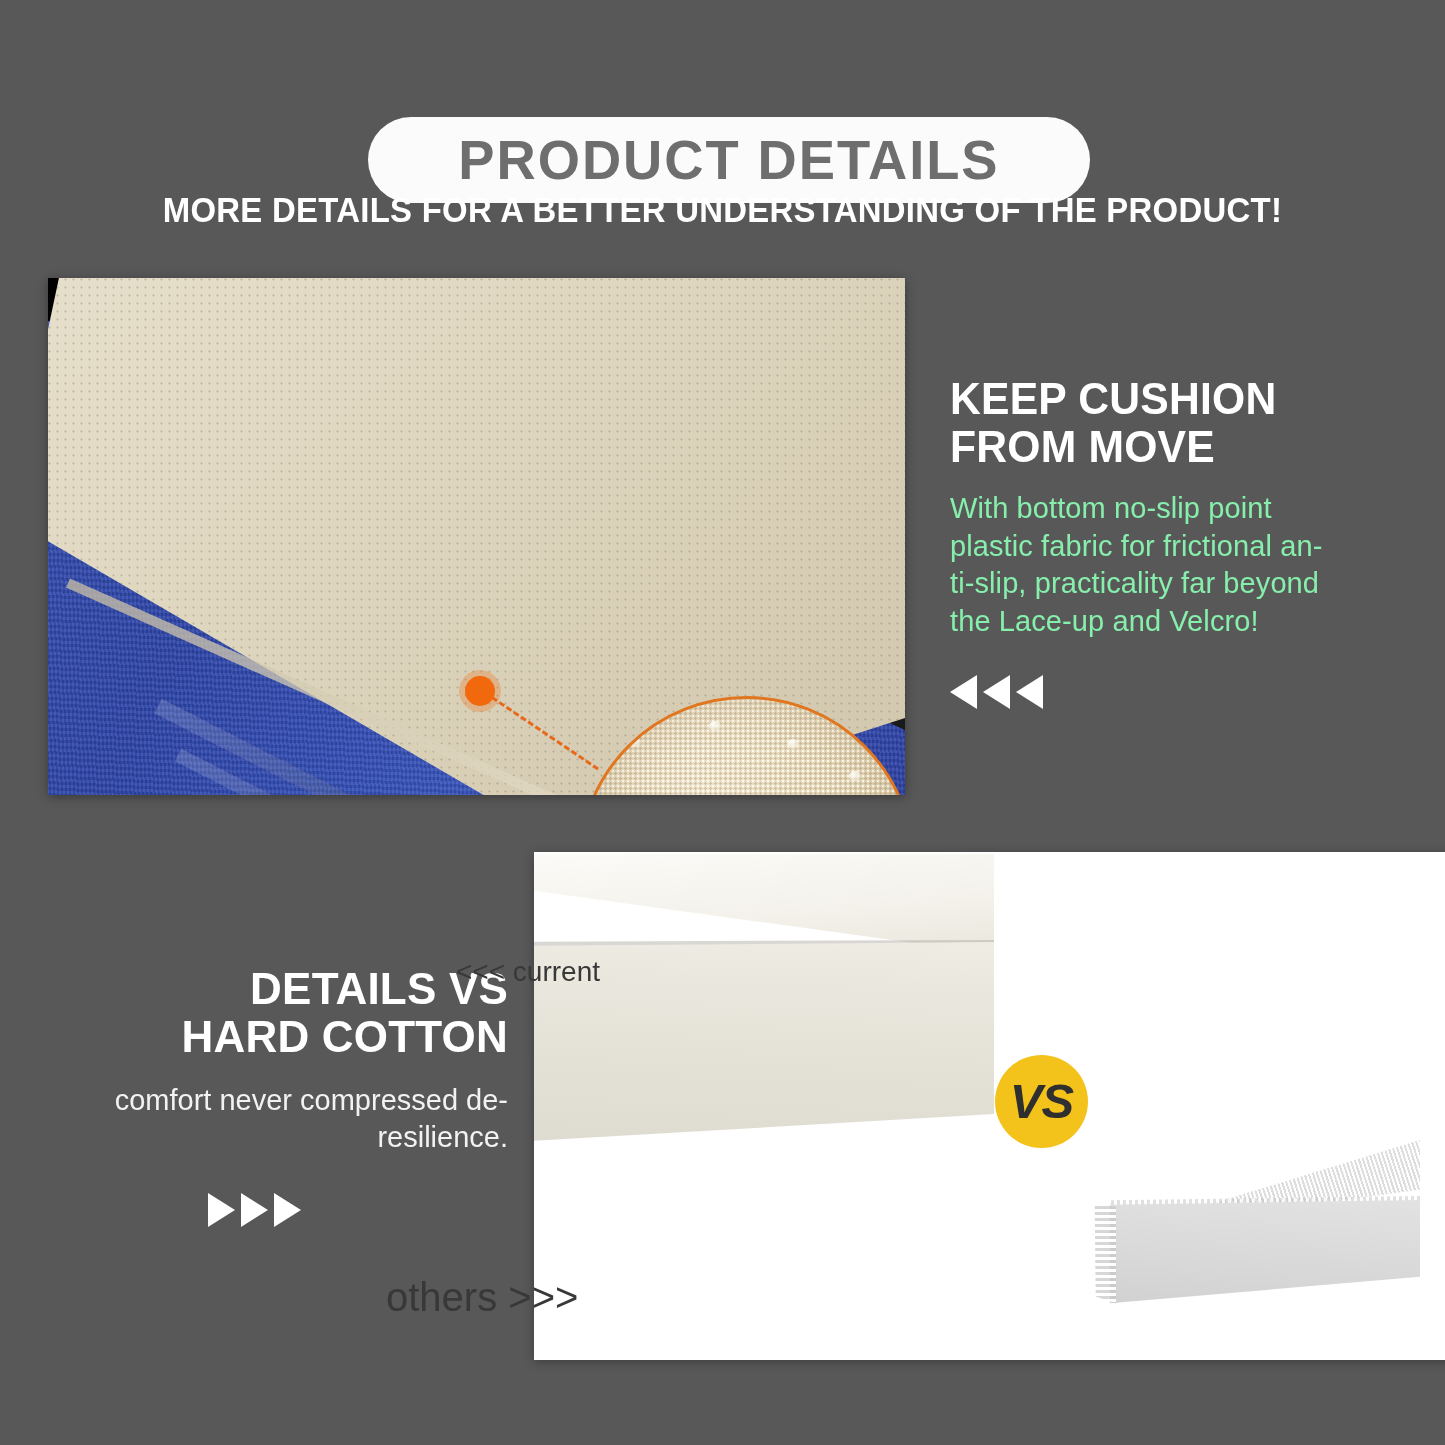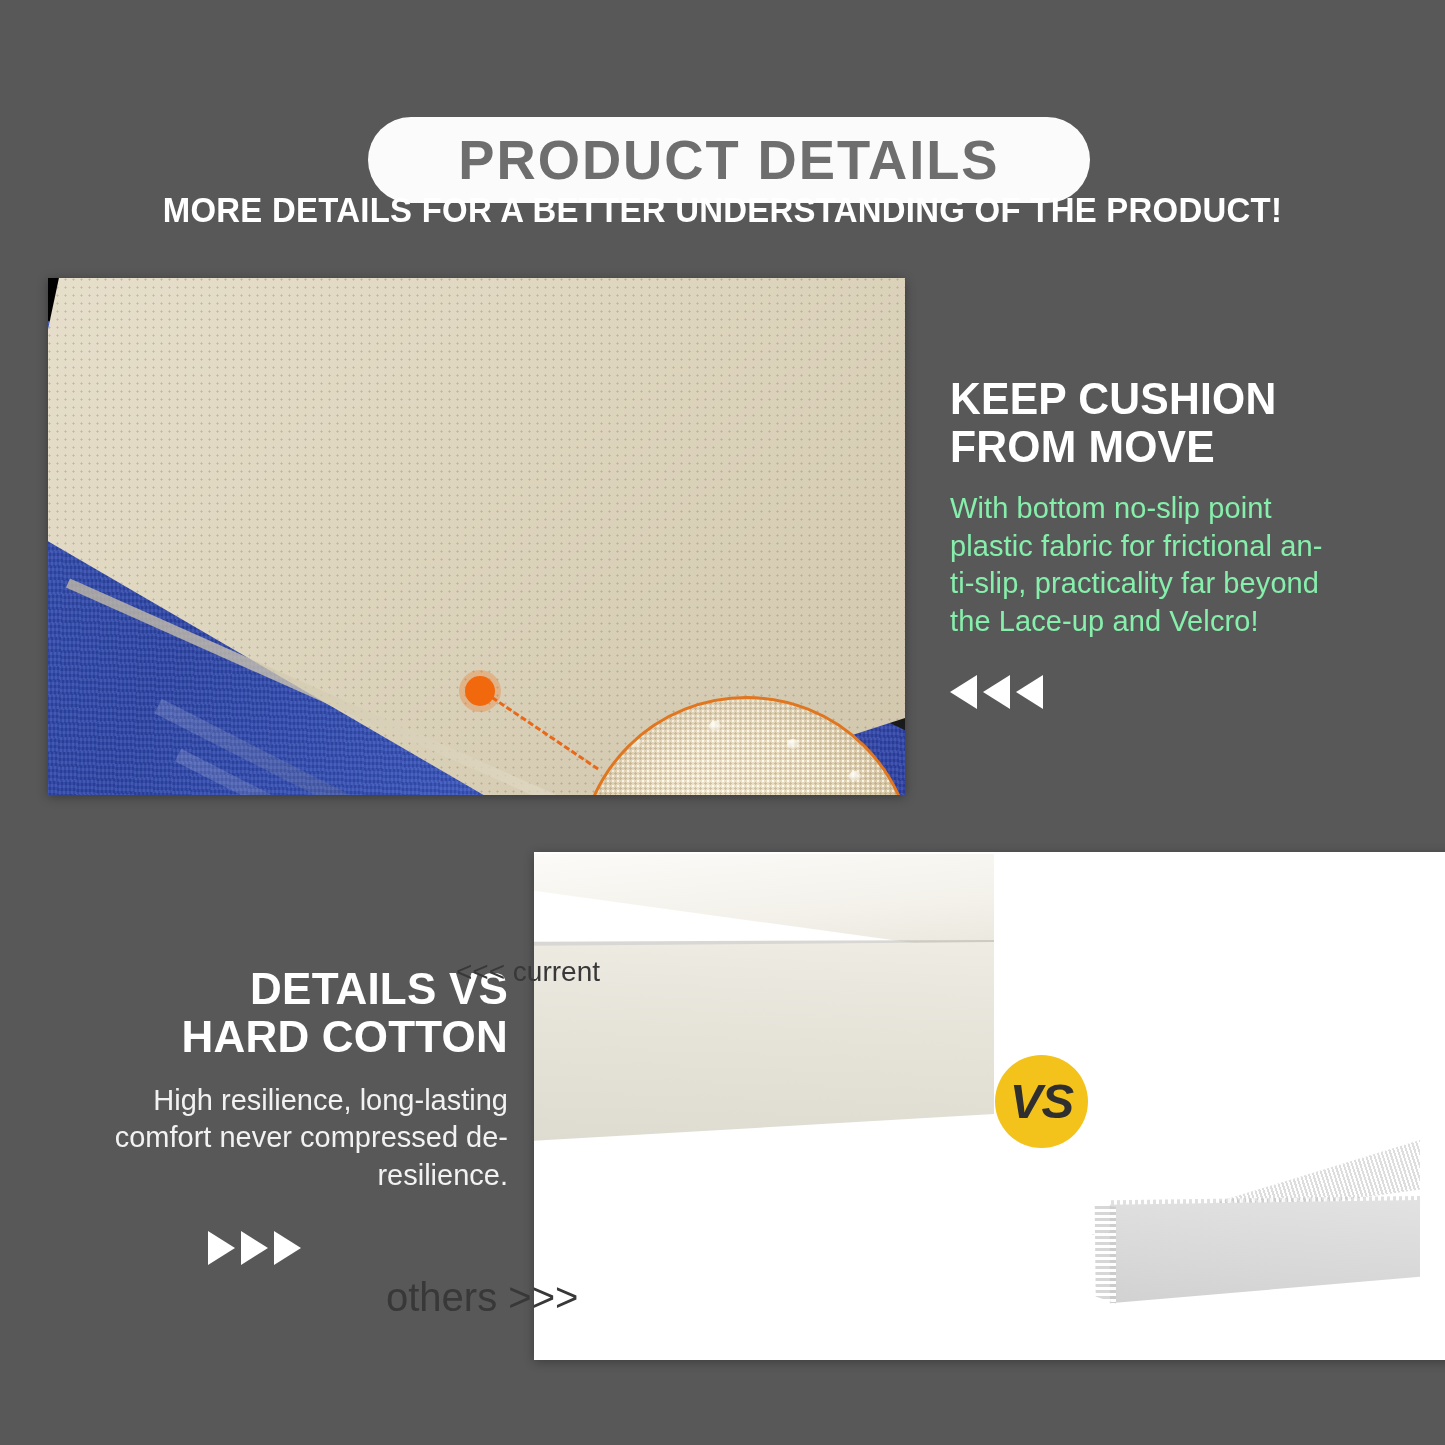--- a/index.html
+++ b/index.html
@@ -340,21 +340,20 @@
       <div class="tri-left"></div>
     </div>
   </div>
 
   <div class="block-bottomleft">
     <div class="h-lead2">
       <div>DETAILS VS</div>
       <div>HARD COTTON</div>
     </div>
     <div class="p-body2">
-      <div>High resilience, long-lasting</div>
       <div>comfort never compressed de-</div>
       <div>resilience.</div>
     </div>
     <div class="arrows-right">
       <div class="tri-right"></div>
       <div class="tri-right"></div>
       <div class="tri-right"></div>
     </div>
   </div>
 

